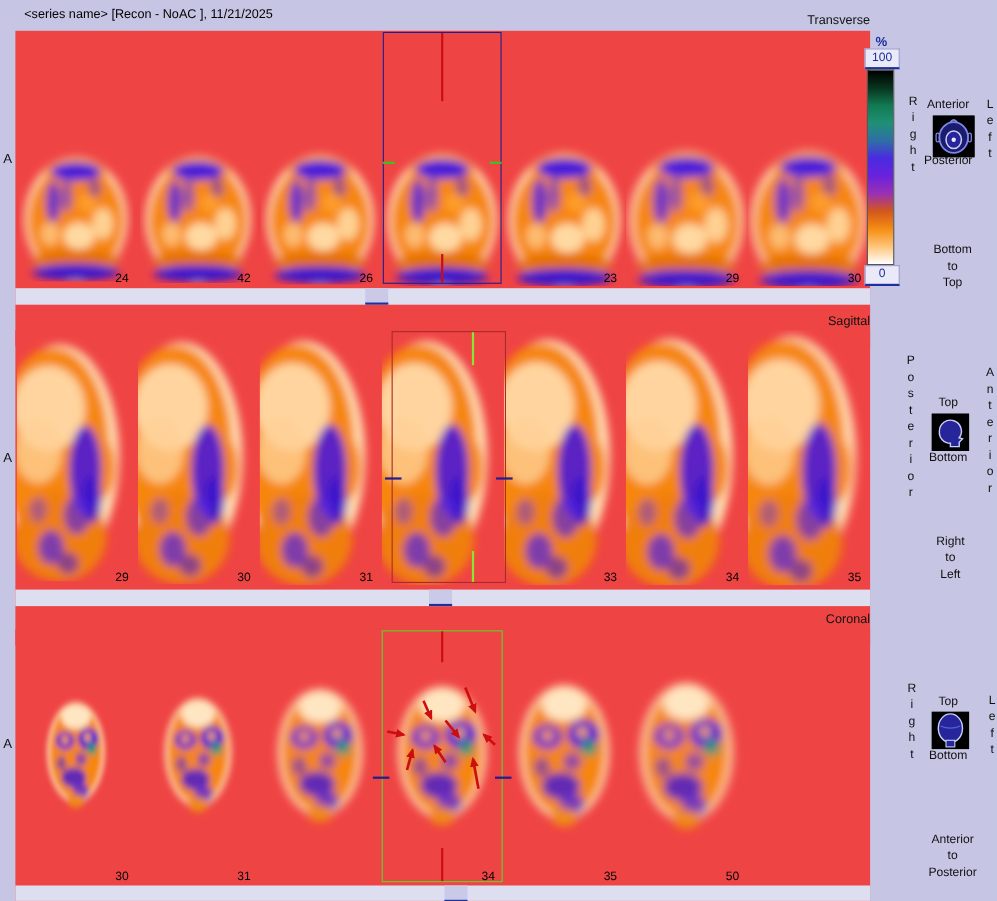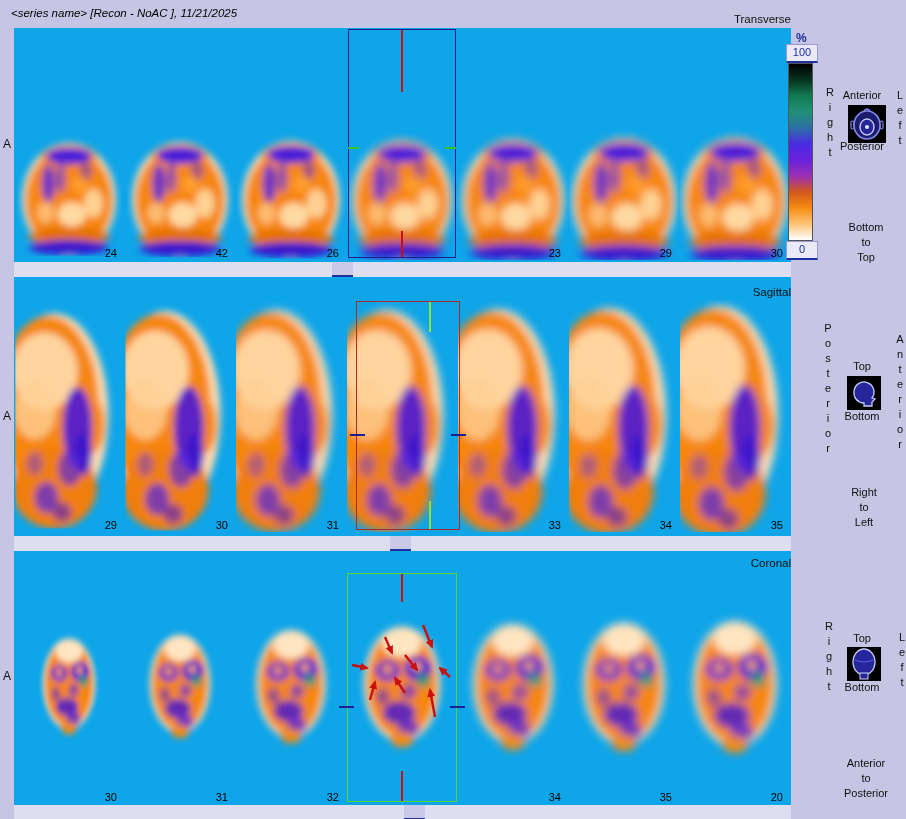--- a/index.html
+++ b/index.html
@@ -1,21 +1,21 @@
 <!DOCTYPE html>
 <html><head>
 <meta charset="utf-8">
 <style>
   html,body{margin:0;padding:0;}
   body{width:906px;height:819px;position:relative;background:#c6c6e4;
        font-family:"Liberation Sans",sans-serif;overflow:hidden;color:#000;}
   .abs{position:absolute;}
   .title{font-size:11.5px;color:#000;white-space:nowrap;}
   .view-label{left:14px;width:777px;text-align:right;font-size:11.5px;color:#101010;}
-  .img-row{left:14px;width:777px;height:287px;background:#0ea5e9;display:flex;}
+  .img-row{left:14px;width:777px;height:287px;background:#ef4444;display:flex;}
   .cell{position:relative;width:111px;height:232px;overflow:hidden;flex:0 0 111px;}
   .cell svg.brain{position:absolute;left:0;top:0;width:111px;height:232px;}
   .num{position:absolute;right:8px;bottom:1px;font-size:11px;color:#000;z-index:5;}
   .side-a{font-size:12px;color:#101010;left:3px;}
   .selbox{position:absolute;top:1px;height:229px;border:1px solid;box-sizing:border-box;z-index:6;pointer-events:none;}
   .chv{position:absolute;width:2px;left:50%;margin-left:-1px;}
   .tick{position:absolute;height:2px;}
   .scrollbar{left:14px;width:777px;height:15px;background:#dedef1;}
   .thumb{position:absolute;top:0;height:13px;background:#cacae8;border-bottom:2px solid #1e2f9e;}
   .cb-label{font-size:12px;color:#1e2f9e;font-weight:bold;}
@@ -83,21 +83,21 @@
         <ellipse cx="52" cy="142" rx="17" ry="12" fill="#4a1ad0" opacity=".85"></ellipse>
         <ellipse cx="62" cy="158" rx="11" ry="9" fill="#5a28e0" opacity=".8"></ellipse>
         <ellipse cx="35" cy="125" rx="7" ry="9" fill="#5a28e0" opacity=".6"></ellipse>
         <ellipse cx="62" cy="120" rx="8" ry="8" fill="#6a30e0" opacity=".7"></ellipse>
         <ellipse cx="55" cy="170" rx="12" ry="8" fill="#f08a12"></ellipse>
       </g>
     </symbol>
   </defs>
 </svg>
 
-<div class="abs title" style="left:11px;top:7px;font-style:italic;">&lt;series name&gt; [Recon - NoAC ], 11/21/2025</div>
+<div class="abs title" style="left:22px;top:7px;">&lt;series name&gt; [Recon - NoAC ], 11/21/2025</div>
 <div class="abs view-label" style="top:13px;">Transverse</div>
 
 <div class="abs side-a" style="top:137px;">A</div>
 <div class="abs img-row" style="top:28px;">
   <div class="cell">
       <svg class="brain" viewBox="0 0 111 232">
         <g transform="translate(55,162) scale(0.94) translate(-55,-162)">
           <use href="#brain-t"></use>
         </g>
       </svg>
@@ -240,28 +240,20 @@
   <div class="cell">
       <svg class="brain" viewBox="0 0 111 232">
         <g transform="translate(55,112) scale(0.76,0.82) translate(-55,-112)">
           <use href="#brain-c"></use>
         </g>
       </svg>
       <span class="num">31</span>
     </div>
   <div class="cell">
       <svg class="brain" viewBox="0 0 111 232">
-        <g transform="translate(55,112) scale(0.87,0.9) translate(-55,-112)">
-          <use href="#brain-c"></use>
-        </g>
-      </svg>
-      <span class="num">32</span>
-    </div>
-  <div class="cell">
-      <svg class="brain" viewBox="0 0 111 232">
         <g transform="translate(55,112) scale(0.96) translate(-55,-112)">
           <use href="#brain-c"></use>
         </g>
       </svg>
       <span class="num"></span>
     </div>
   <div class="cell">
       <svg class="brain" viewBox="0 0 111 232">
         <use href="#brain-c"></use>
       </svg>
@@ -274,21 +266,21 @@
         </g>
       </svg>
       <span class="num">35</span>
     </div>
   <div class="cell">
       <svg class="brain" viewBox="0 0 111 232">
         <g transform="translate(55,112) scale(1.05) translate(-55,-112)">
           <use href="#brain-c"></use>
         </g>
       </svg>
-      <span class="num">20</span>
+      <span class="num">50</span>
     </div>
   <div class="selbox" style="left:333px;width:110px;border-color:#5cd42e;">
     <div class="chv" style="top:0;height:28px;background:#cc0e0e;"></div>
     <div class="chv" style="bottom:0;height:30px;background:#cc0e0e;"></div>
     <div class="tick" style="top:132px;left:-9px;width:15px;background:#1e1e8c;"></div>
     <div class="tick" style="top:132px;right:-9px;width:15px;background:#1e1e8c;"></div>
   </div>
   <svg class="arrows-svg" viewBox="0 0 110 227">
     <defs>
       <marker id="ah" markerWidth="9" markerHeight="8" refX="7" refY="4" orient="auto" markerUnits="userSpaceOnUse">

